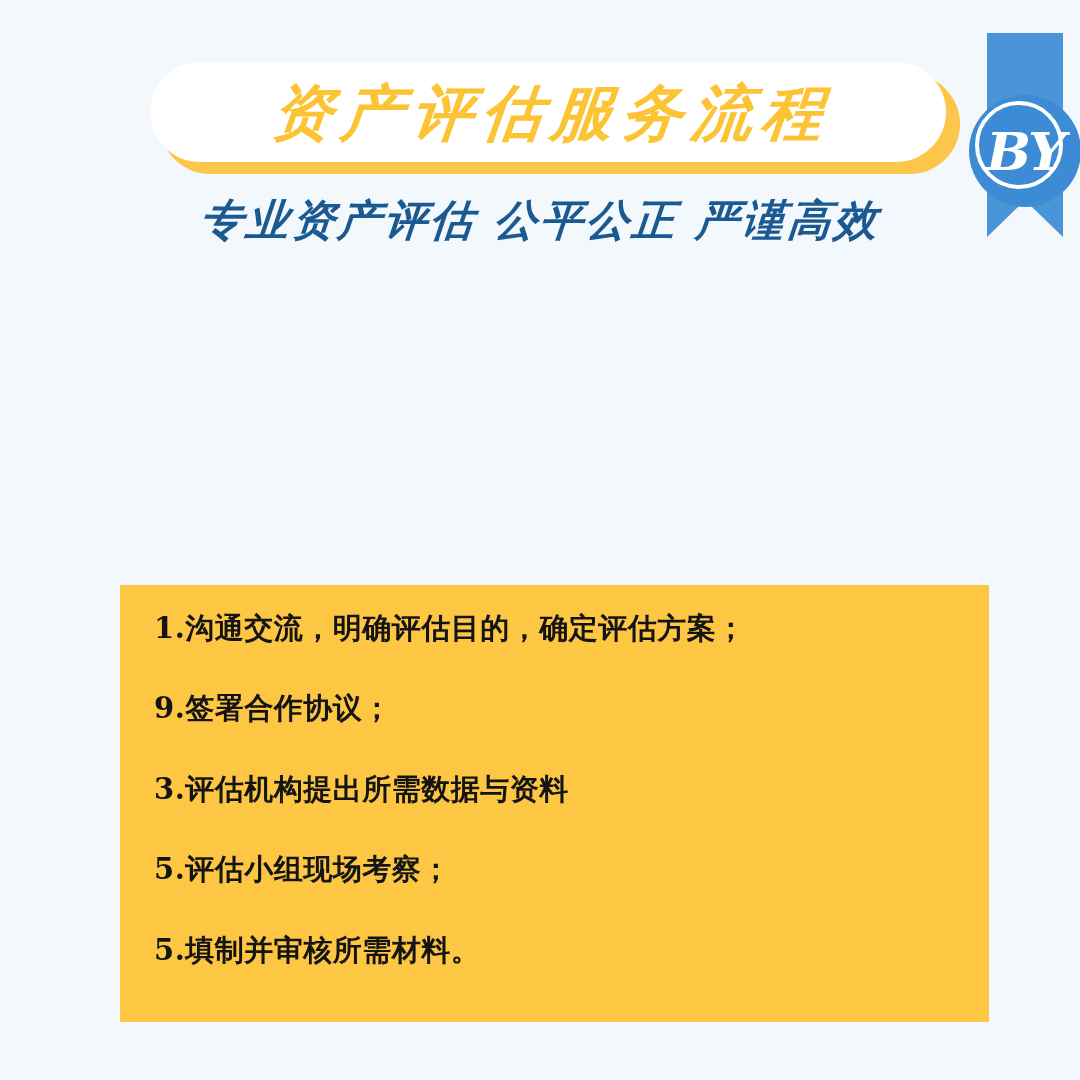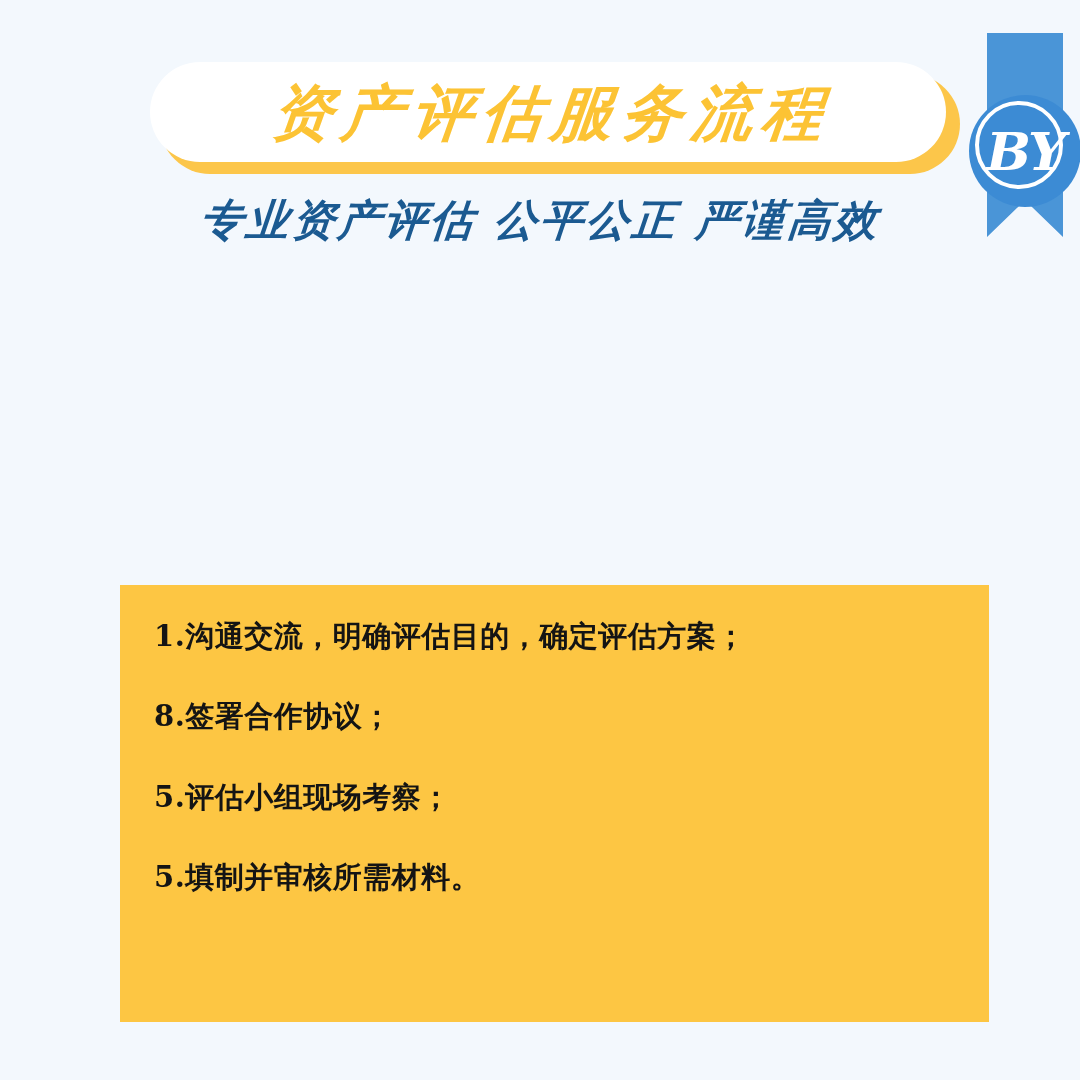--- a/index.html
+++ b/index.html
@@ -170,21 +170,21 @@
 
   
   .content-card {
     position: absolute;
     left: 120px;
     top: 585px;
     width: 869px;
     height: 437px;
     background: #fdc643;
     box-sizing: border-box;
-    padding: 34px 34px 30px 34px;
+    padding: 26px 34px 30px 34px;
     display: flex;
     flex-direction: column;
     justify-content: flex-start;
   }
   .content-item {
     font-family: "DejaVu Serif", "Liberation Serif", serif;
     font-size: 29px;
     font-weight: 700;
     color: #141414;
     line-height: 1.22;
@@ -214,18 +214,19 @@
     <div class="ribbon-tail"></div>
     <div class="ribbon-circle">
       <div class="ribbon-ring"></div>
       <div class="ribbon-label">BY</div>
     </div>
   </div>
 
 
   <div class="content-card">
     <p class="content-item">1.沟通交流，明确评估目的，确定评估方案；</p>
-    <p class="content-item">8.签署合作协议；</p>
+    <p class="content-item">9.签署合作协议；</p>
+    <p class="content-item">3.评估机构提出所需数据与资料</p>
     <p class="content-item">5.评估小组现场考察；</p>
     <p class="content-item">5.填制并审核所需材料。</p>
   </div>
 
 </div>
 
 </body></html>

